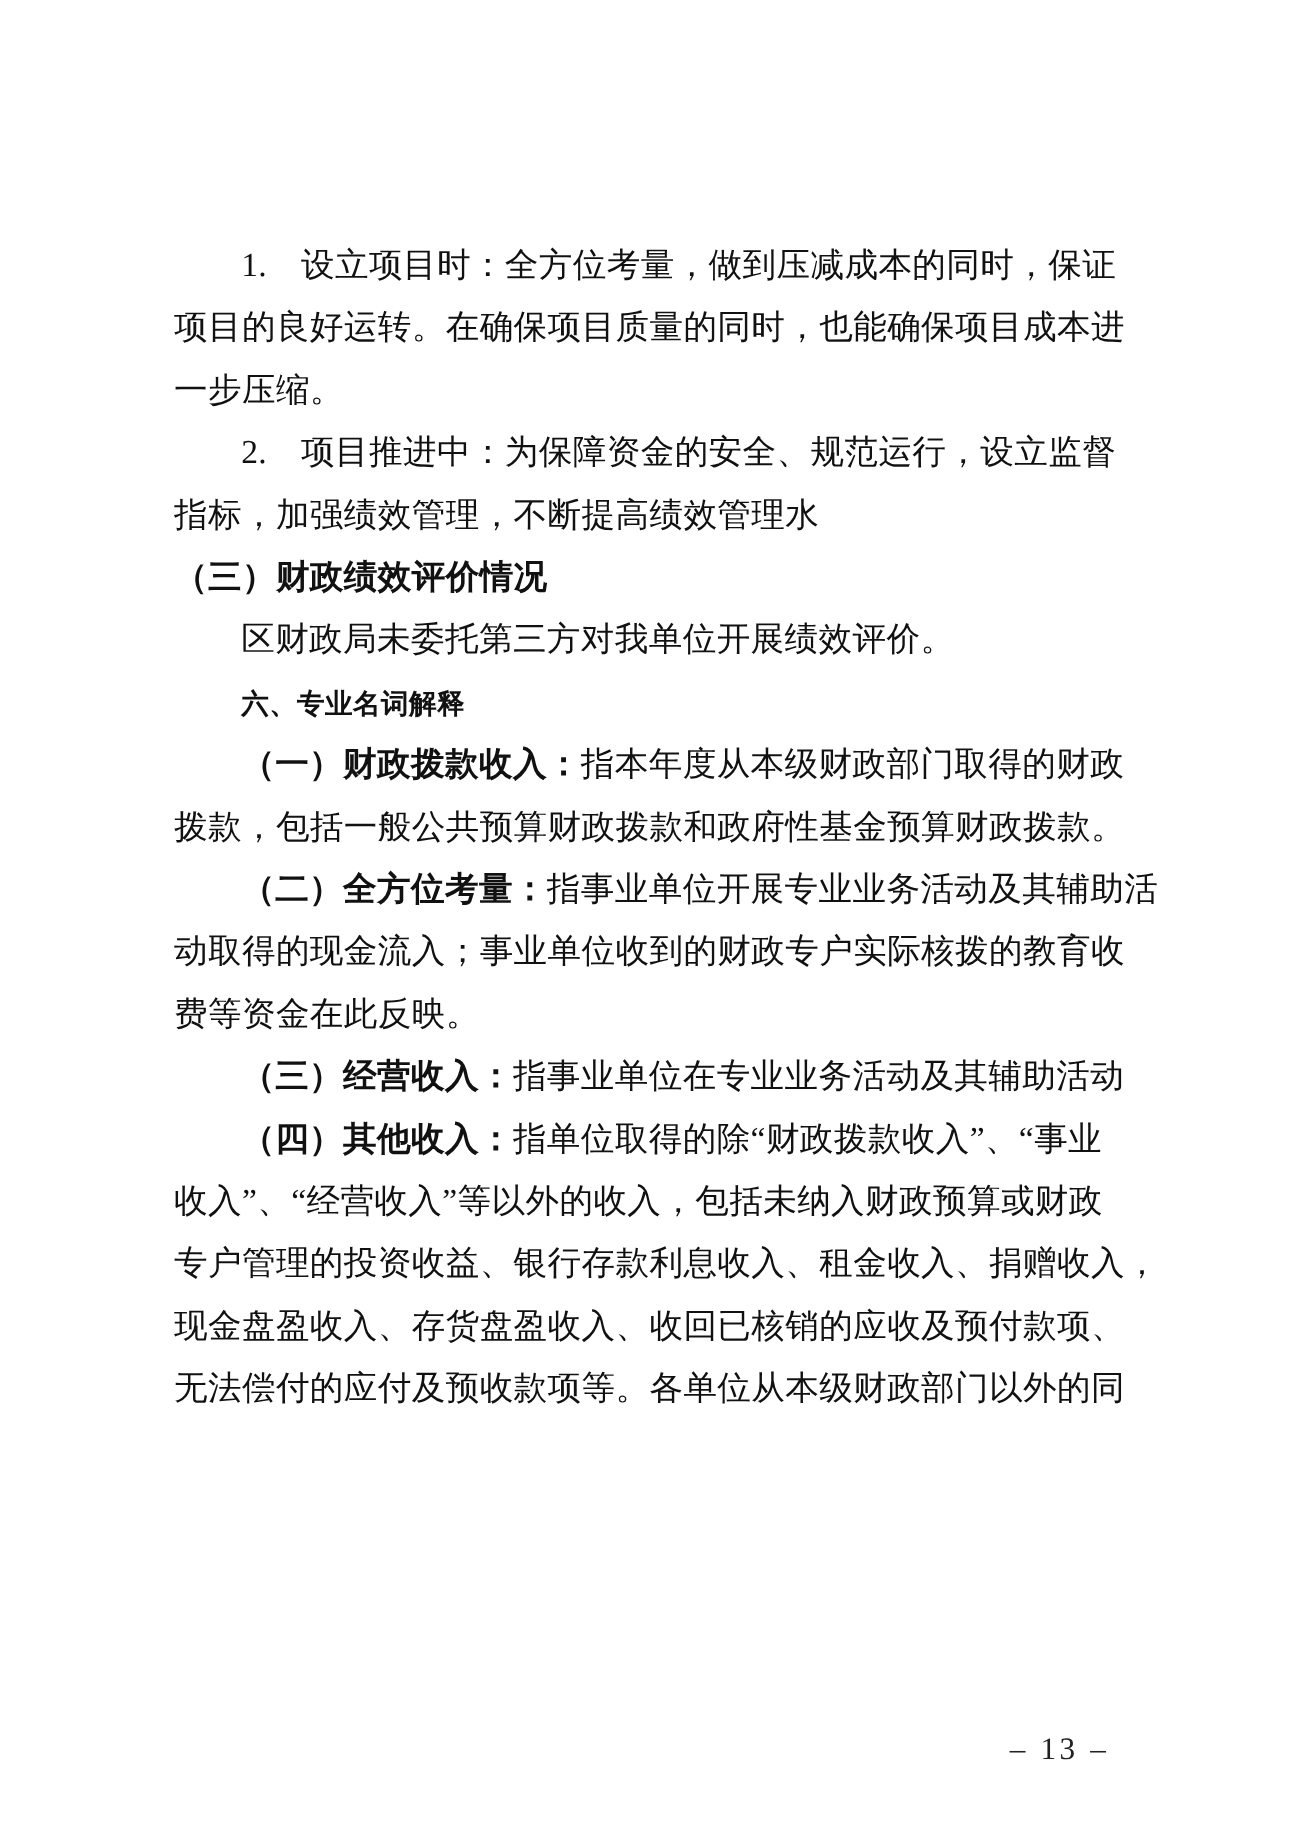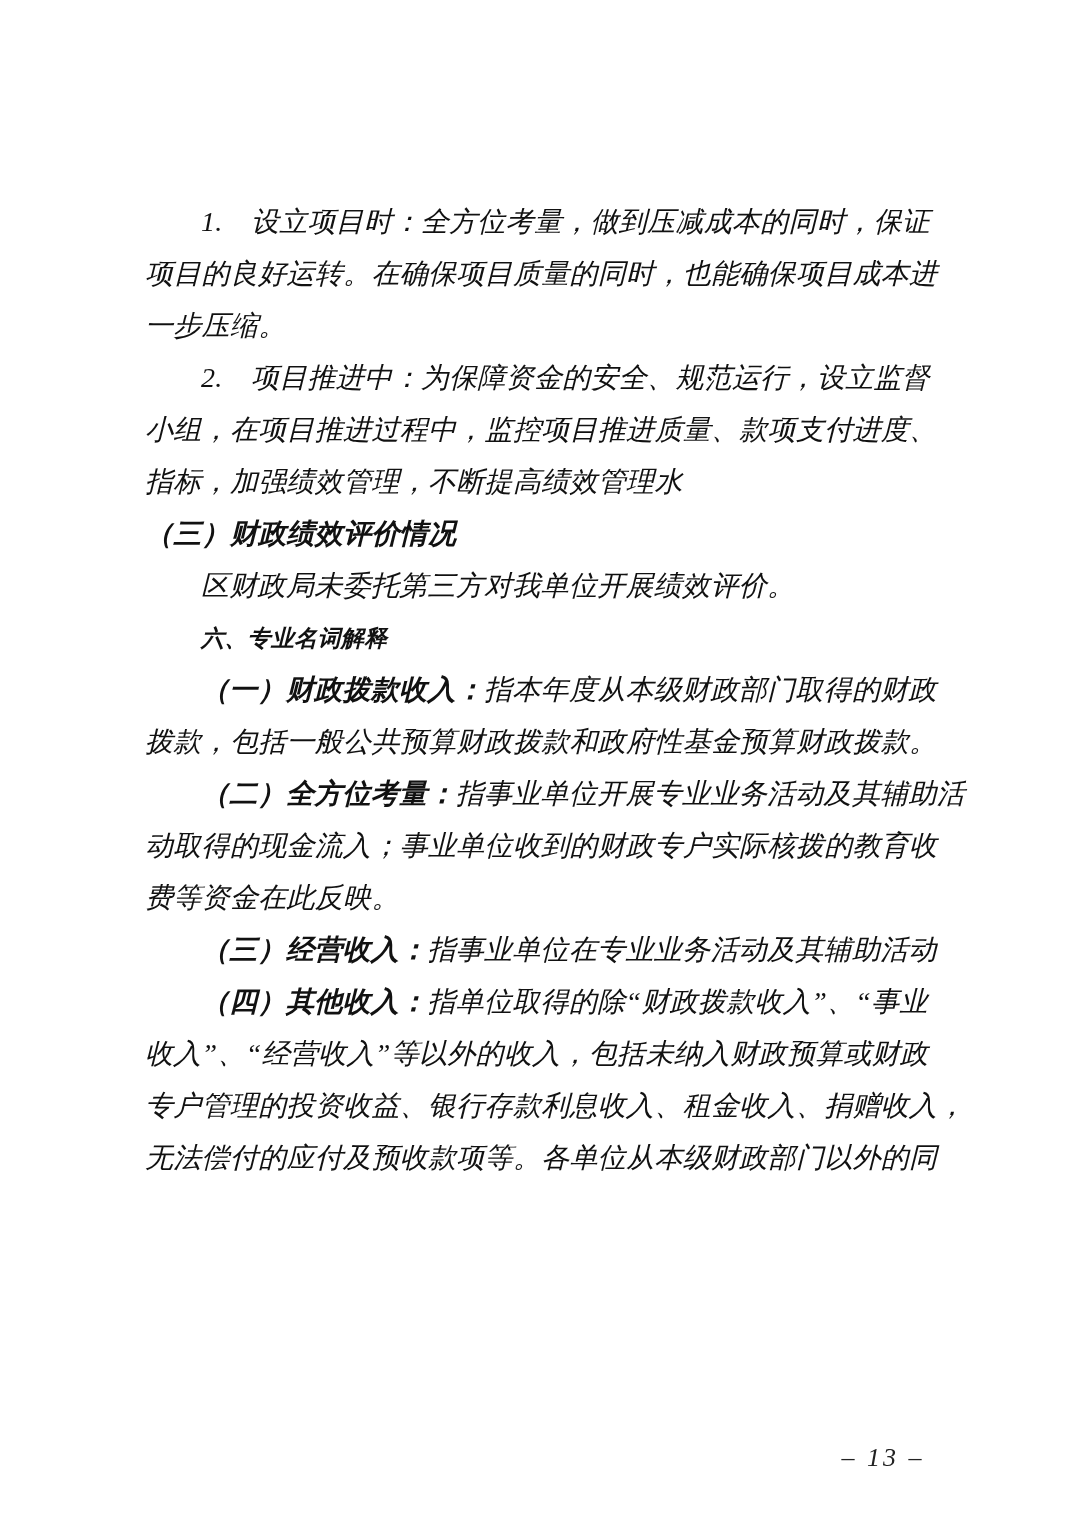--- a/index.html
+++ b/index.html
@@ -9,21 +9,20 @@
   }
   .page {
     position: relative;
     width: 1075px;
     height: 1520px;
     margin: 0 auto;
     background: #ffffff;
     color: #111111;
     font-family: "Liberation Serif", "DejaVu Serif", serif;
     overflow: hidden;
-    font-style: italic;
   }
   .text-block {
     position: absolute;
     left: 145px;
     top: 196px;
     width: 800px;
   }
   .line {
     height: 52px;
     line-height: 52px;
@@ -60,30 +59,30 @@
 </style>
 </head>
 <body>
 
 <div class="page">
   <div class="text-block" id="text-block">
       <div class="line ind"><span>1.　设立项目时：全方位考量，做到压减成本的同时，保证</span></div>
       <div class="line"><span>项目的良好运转。在确保项目质量的同时，也能确保项目成本进</span></div>
       <div class="line"><span>一步压缩。</span></div>
       <div class="line ind"><span>2.　项目推进中：为保障资金的安全、规范运行，设立监督</span></div>
-      <div class="line"><span>小组，在项目推进过程中，监控项目推进质量、款项支付进度、</span></div>
       <div class="line"><span>指标，加强绩效管理，不断提高绩效管理水</span></div>
       <div class="line kai"><span class="bold">（三）财政绩效评价情况</span></div>
       <div class="line ind"><span>区财政局未委托第三方对我单位开展绩效评价。</span></div>
       <div class="line ind hei"><span class="bold">六、专业名词解释</span></div>
       <div class="line ind"><span class="bold">（一）财政拨款收入：</span><span>指本年度从本级财政部门取得的财政</span></div>
       <div class="line"><span>拨款，包括一般公共预算财政拨款和政府性基金预算财政拨款。</span></div>
       <div class="line ind"><span class="bold">（二）全方位考量：</span><span>指事业单位开展专业业务活动及其辅助活</span></div>
       <div class="line"><span>动取得的现金流入；事业单位收到的财政专户实际核拨的教育收</span></div>
       <div class="line"><span>费等资金在此反映。</span></div>
       <div class="line ind"><span class="bold">（三）经营收入：</span><span>指事业单位在专业业务活动及其辅助活动</span></div>
       <div class="line ind"><span class="bold">（四）其他收入：</span><span>指单位取得的除“财政拨款收入”、“事业</span></div>
       <div class="line"><span>收入”、“经营收入”等以外的收入，包括未纳入财政预算或财政</span></div>
       <div class="line"><span>专户管理的投资收益、银行存款利息收入、租金收入、捐赠收入，</span></div>
+      <div class="line"><span>现金盘盈收入、存货盘盈收入、收回已核销的应收及预付款项、</span></div>
       <div class="line"><span>无法偿付的应付及预收款项等。各单位从本级财政部门以外的同</span></div>
     </div>
   <div class="pagenum">– 13 –</div>
 </div>
 
 </body></html>

